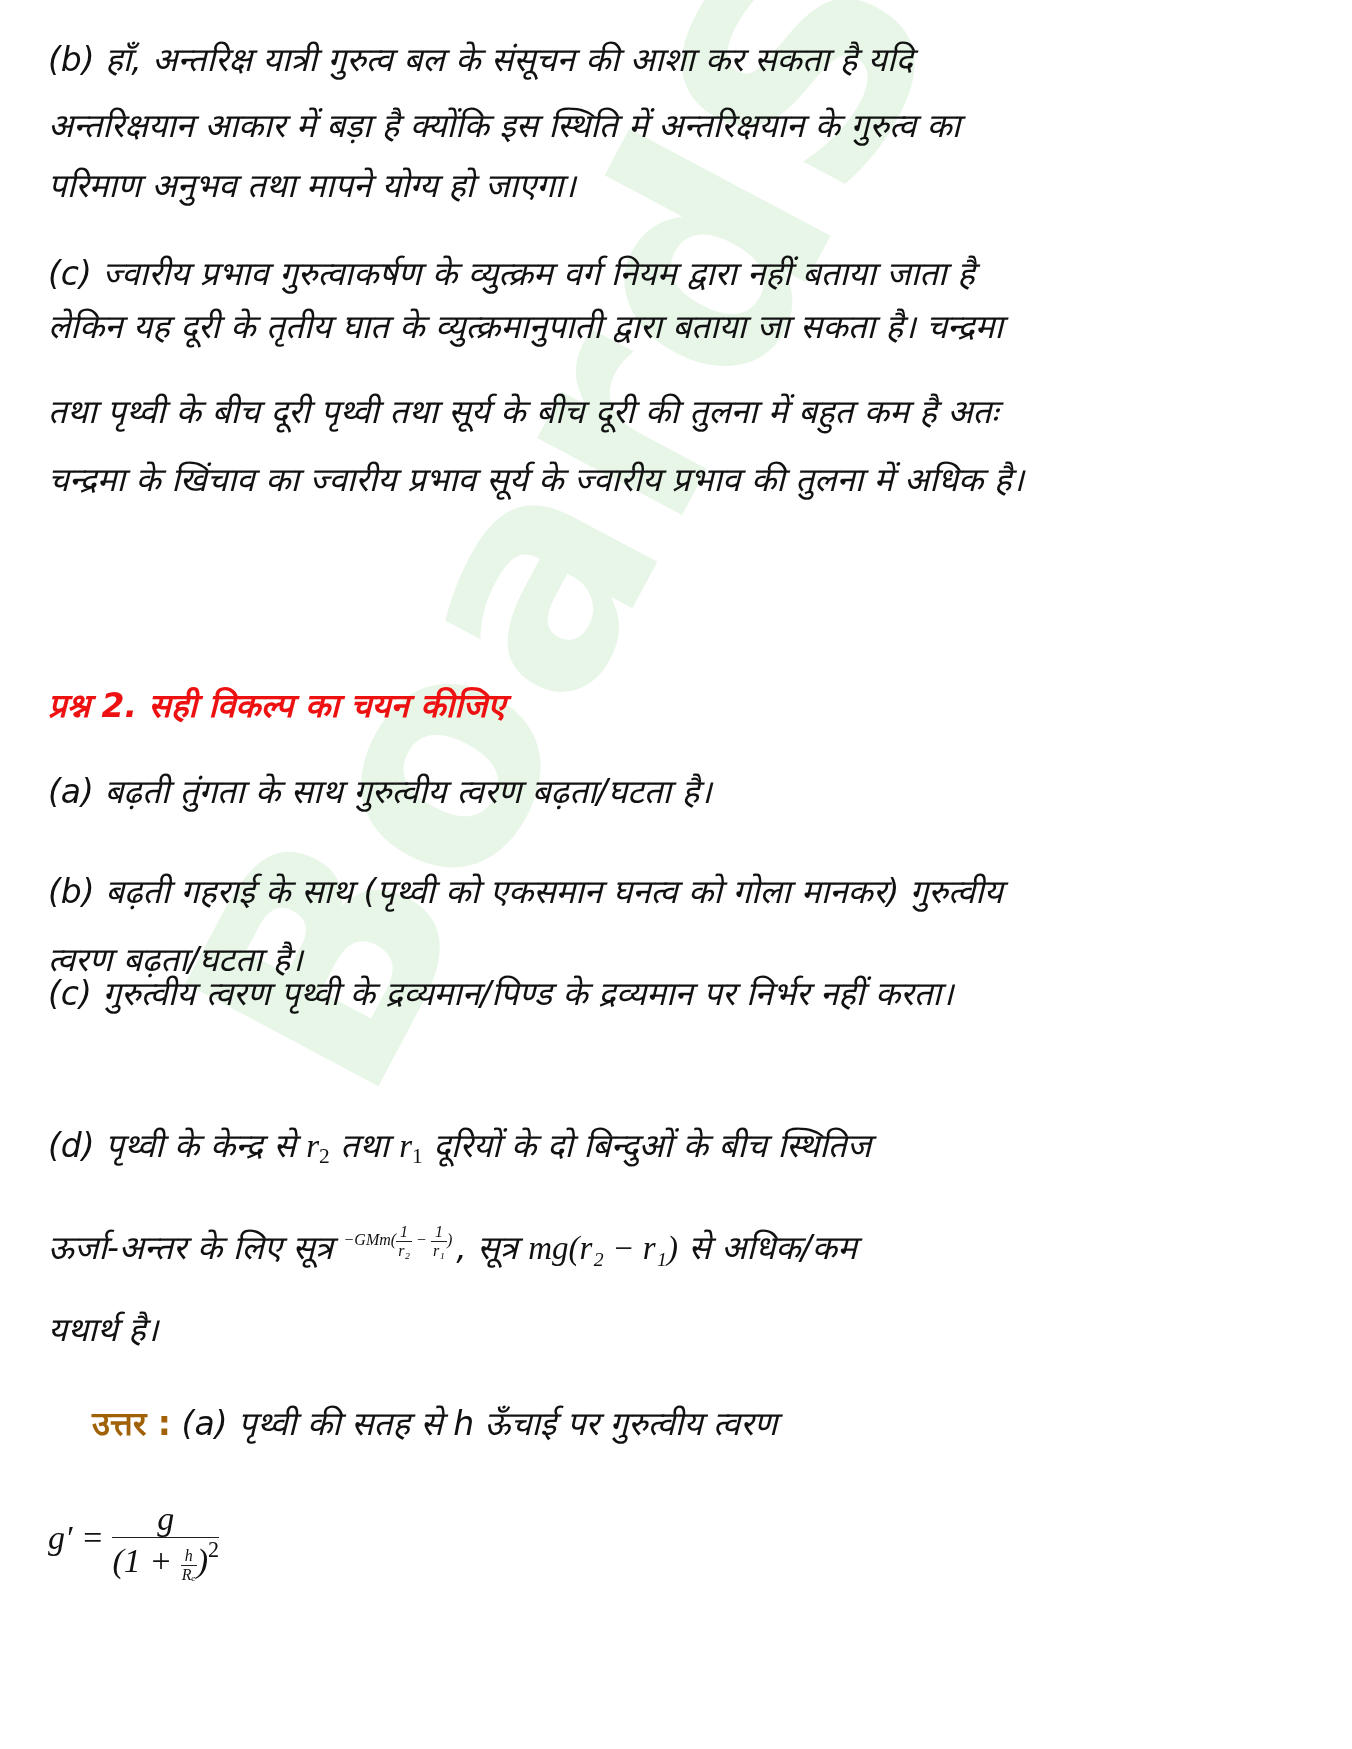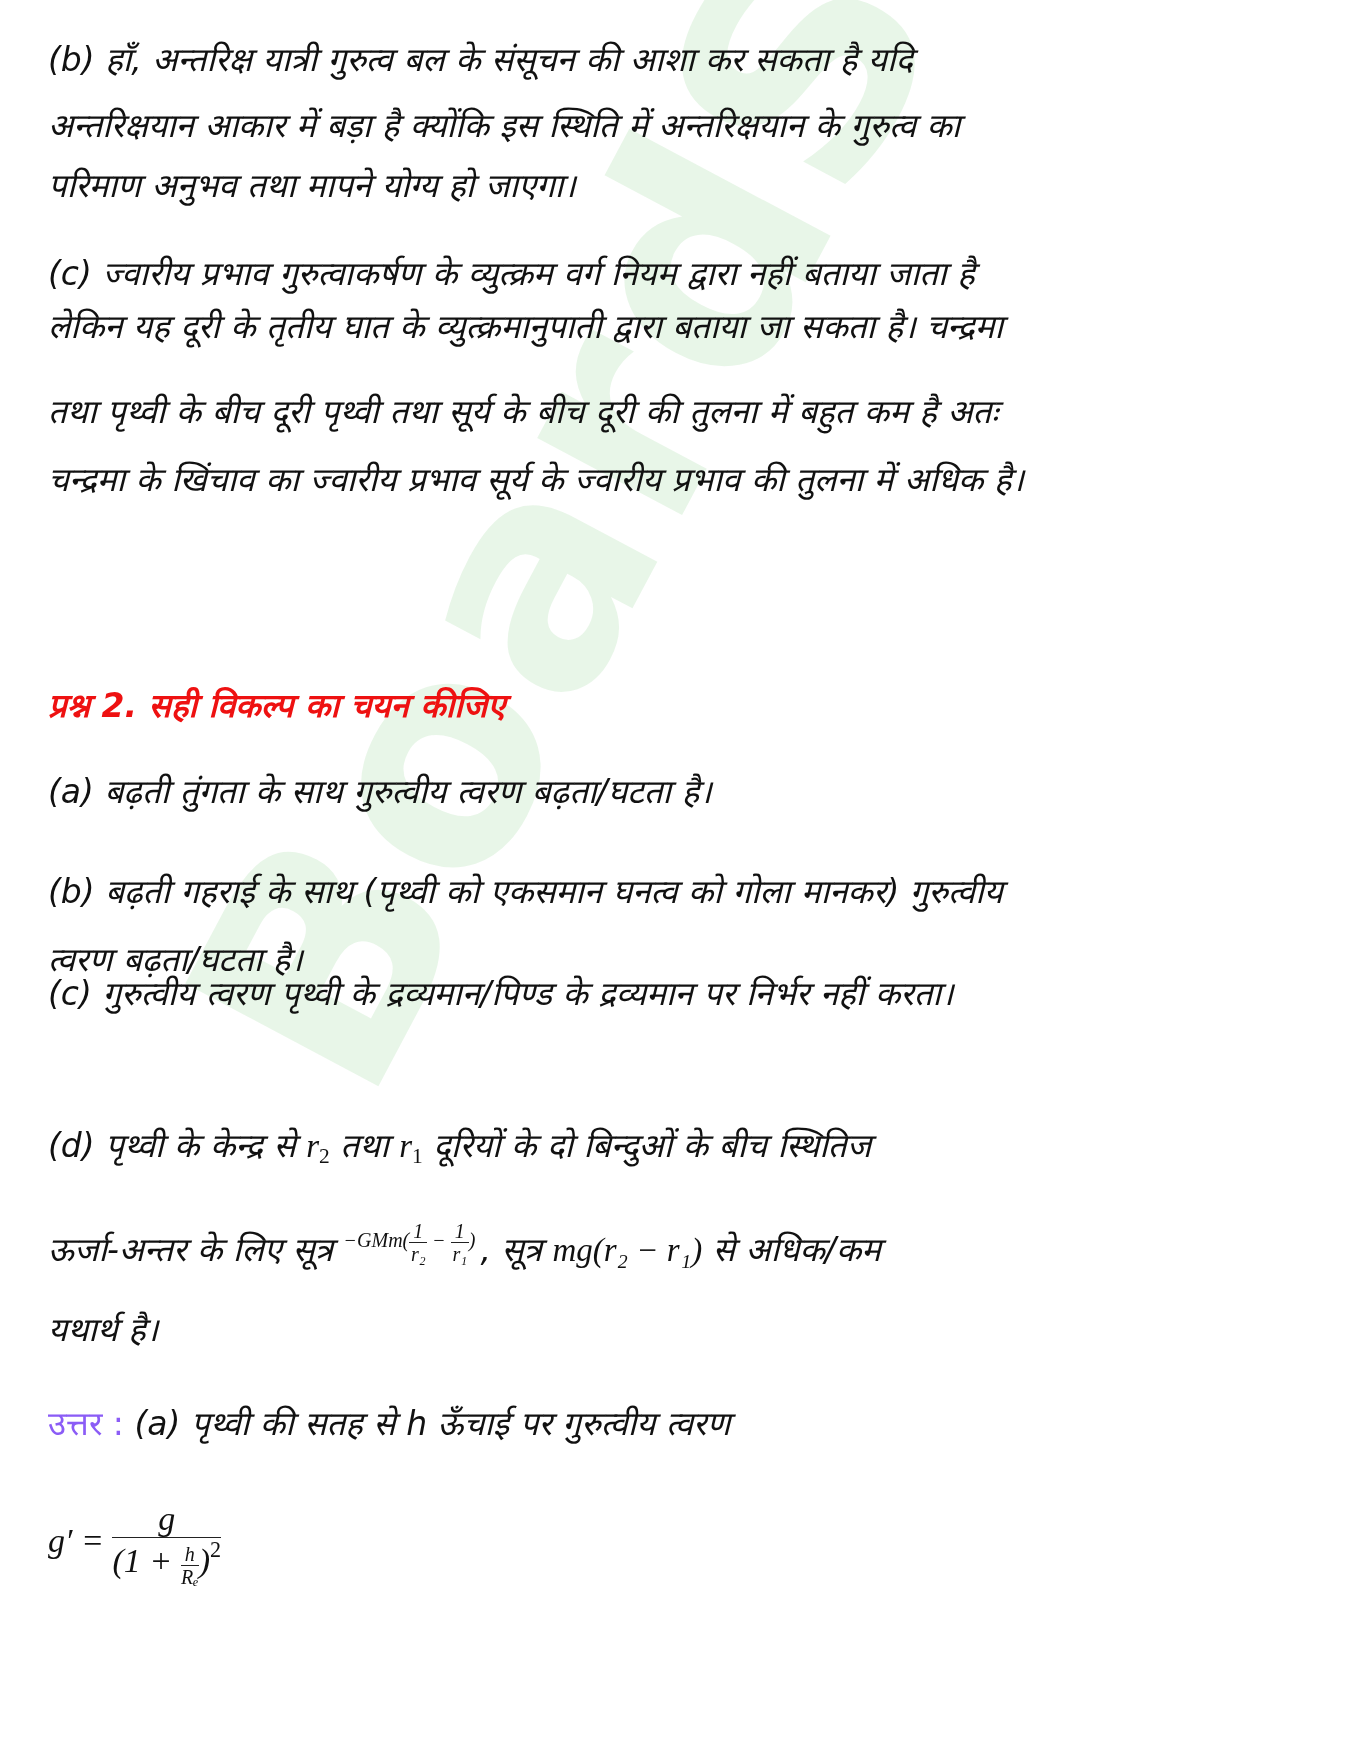--- a/index.html
+++ b/index.html
@@ -14,26 +14,26 @@
     transform: rotate(-62deg); transform-origin: left top;
     white-space: nowrap; pointer-events: none; z-index: 0;
     letter-spacing: 4px;
   }
   .page { position: absolute; left: 0; top: 0; width: 1352px; z-index: 1; }
   .line {
     position: absolute; left: 48px;
     font-size: 33px; font-style: italic; line-height: 44px; white-space: nowrap;
   }
   .heading { color: #ee1111; font-weight: bold; }
-  .answer-label { color: #8b5cf6; font-weight: normal; font-style: normal; }
+  .answer-label { color: #a16207; font-weight: bold; font-style: normal; margin-left: 44px; }
   .math { font-family: Liberation Serif, serif; font-style: italic; }
   .frac { display: inline-block; vertical-align: middle; text-align: center; }
   .frac .num, .frac .den { display: block; line-height: 1.1; }
   .frac .num { border-bottom: 1.5px solid #222; padding: 0 4px; }
-  .small { font-size: 20px; }
+  .small { font-size: 16px; }
   .sub { font-size: 0.65em; vertical-align: -0.3em; font-style: normal; }
   .sup { font-size: 0.65em; vertical-align: 0.7em; font-style: normal; }
 </style>
 </head>
 <body>
 
 <div class="watermark">BoardStudy</div>
 
 <div class="page">
 

